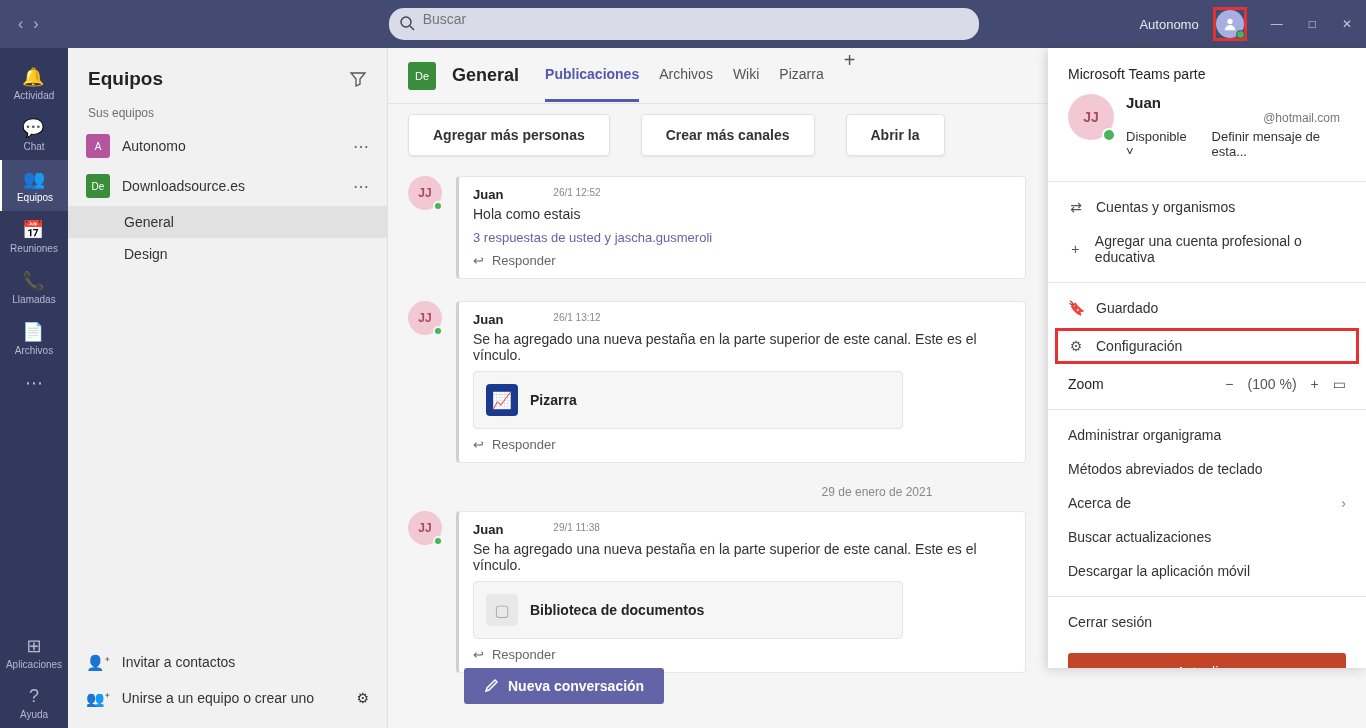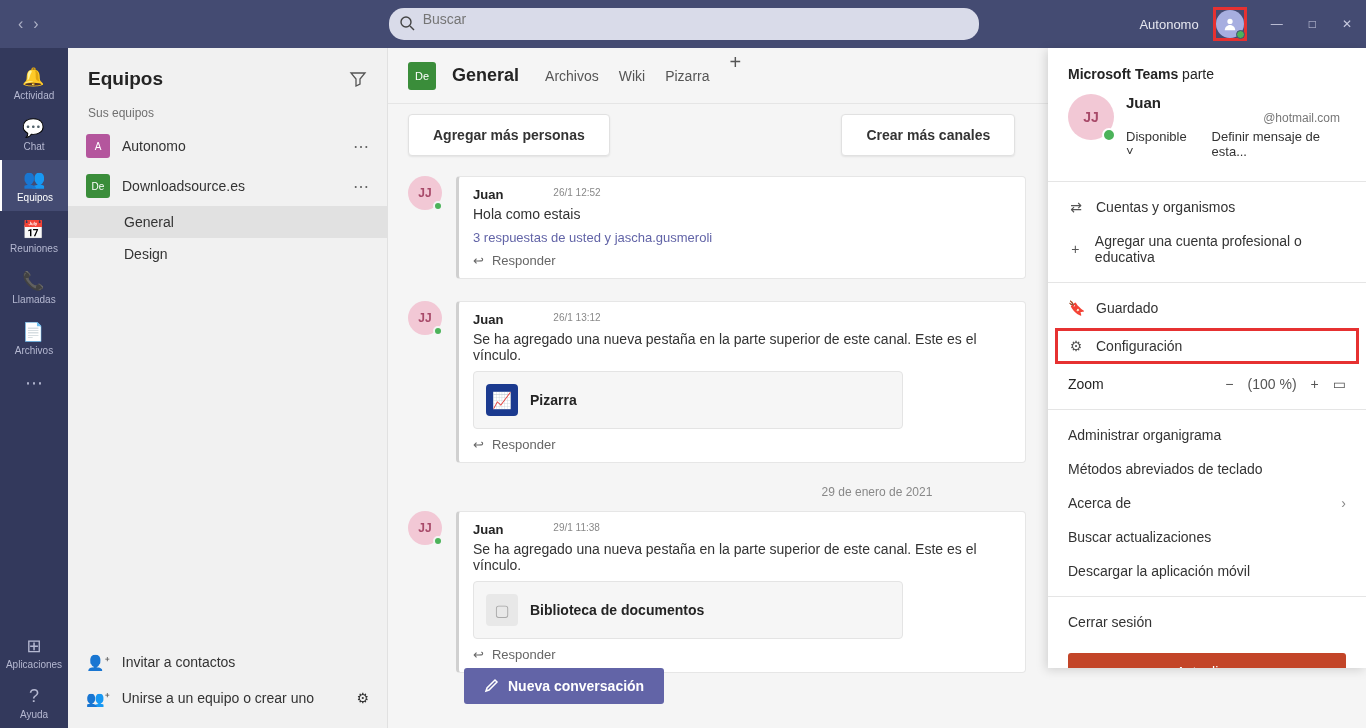--- a/index.html
+++ b/index.html
@@ -42,21 +42,21 @@
 .foot-gear{margin-left:auto}
 .main{flex:1;background:#f5f5f5;display:flex;flex-direction:column;position:relative}
 .chan-head{height:56px;display:flex;align-items:center;padding:0 20px;gap:16px;border-bottom:1px solid #e5e5e5;background:#f5f5f5}
 .chan-badge{width:28px;height:28px;border-radius:3px;background:#3a8d3a;color:#fff;display:flex;align-items:center;justify-content:center;font-size:11px}
 .chan-name{font-size:18px;font-weight:700}
 .tabs{display:flex;gap:20px;margin-left:10px}
 .tab{font-size:14px;color:#555;padding:17px 0;cursor:pointer}
 .tab.active{color:#5558af;font-weight:600;border-bottom:3px solid #5558af}
 .add-tab{font-size:20px;color:#555;cursor:pointer}
 .scroll{flex:1;overflow-y:auto;padding:10px 20px 70px 20px}
-.top-cards{display:flex;gap:16px;justify-content:space-between;margin-bottom:20px}
+.top-cards{display:flex;gap:31px;justify-content:flex-start;margin-bottom:20px}
 .card-btn{background:#fff;border:1px solid #e1e1e1;border-radius:4px;box-shadow:0 1px 2px rgba(0,0,0,.08);padding:12px 24px;font-size:14px;font-weight:600;color:#333;cursor:pointer}
 .msg{display:flex;gap:14px;margin-bottom:22px}
 .msg-av{width:34px;height:34px;border-radius:50%;background:#f2c8d5;color:#a84a69;display:flex;align-items:center;justify-content:center;font-size:12px;font-weight:600;position:relative;flex-shrink:0}
 .msg-av .pres{position:absolute;right:-1px;bottom:-1px;width:10px;height:10px;border-radius:50%;background:#4cb35a;border:2px solid #f5f5f5}
 .msg-body{flex:1;background:#fff;border:1px solid #e6e6e6;border-left:3px solid #d0d0d0;border-radius:4px;padding:10px 14px;max-width:570px}
 .msg-body.grey{border-left:3px solid #d0d0d0}
 .msg-head{display:flex;gap:50px;font-size:13px;margin-bottom:4px}
 .msg-author{font-weight:600}
 .msg-time{color:#888;font-size:10px}
 .msg-text{font-size:14px;color:#333;margin-bottom:6px}
@@ -64,21 +64,21 @@
 .reply-link{display:flex;align-items:center;gap:8px;color:#666;font-size:13px;margin-top:6px;cursor:pointer}
 .tab-card{display:flex;align-items:center;gap:12px;background:#f6f6f6;border:1px solid #e4e4e4;border-radius:4px;padding:12px;margin:8px 0;max-width:430px}
 .tab-card-icon{width:32px;height:32px;border-radius:4px;display:flex;align-items:center;justify-content:center;font-size:16px}
 .pizarra-icon{background:#1b3a8f;color:#fff}
 .bib-icon{background:#e8e8e8;color:#aaa}
 .tab-card-name{font-weight:600;font-size:14px}
 .date-sep{text-align:center;color:#888;font-size:12px;margin:12px 0}
 .new-conv{position:absolute;left:76px;bottom:24px;background:#6264a7;color:#fff;border:none;border-radius:3px;padding:10px 20px;font-size:14px;font-weight:600;display:flex;align-items:center;gap:8px;cursor:pointer}
 .profile-panel{position:absolute;top:48px;right:0;width:318px;height:620px;background:#fff;box-shadow:-2px 2px 10px rgba(0,0,0,.15);padding:18px 0;overflow:hidden}
 .pp-title{padding:0 20px;font-size:14px;margin-bottom:12px}
-.pp-title b{font-weight:700}
+.pp-title b{font-weight:400}
 .pp-user{display:flex;gap:12px;padding:0 20px 14px}
 .pp-av{width:46px;height:46px;border-radius:50%;background:#f2c8d5;color:#a84a69;display:flex;align-items:center;justify-content:center;font-weight:600;position:relative}
 .pp-av .pres{position:absolute;right:-2px;bottom:-2px;width:14px;height:14px;border-radius:50%;background:#4cb35a;border:2px solid #fff}
 .pp-user-info{flex:1}
 .pp-name{font-weight:600;font-size:15px}
 .pp-mail{font-size:12px;color:#777;text-align:right;padding-right:6px}
 .pp-status-row{display:flex;gap:20px;font-size:13px;color:#333;margin-top:4px}
 .pp-status{color:#333}
 .pp-sep{height:1px;background:#e5e5e5;margin:8px 0}
 .pp-item{display:flex;align-items:center;gap:12px;padding:9px 20px;font-size:14px;color:#333;cursor:pointer}
@@ -198,20 +198,21 @@
           <span class="foot-gear">⚙</span>
         </div>
     </div>
   </div>
 
   <div class="main">
     <div class="chan-head">
       <div class="chan-badge">De</div>
       <span class="chan-name">General</span>
       <div class="tabs">
+        <span class="tab active">Publicaciones</span>
         <span class="tab">Archivos</span>
         <span class="tab">Wiki</span>
         <span class="tab">Pizarra</span>
         <span class="add-tab">+</span>
       </div>
     </div>
 
     <div class="scroll">
       <div class="top-cards">
         <div class="card-btn">Agregar más personas</div>

